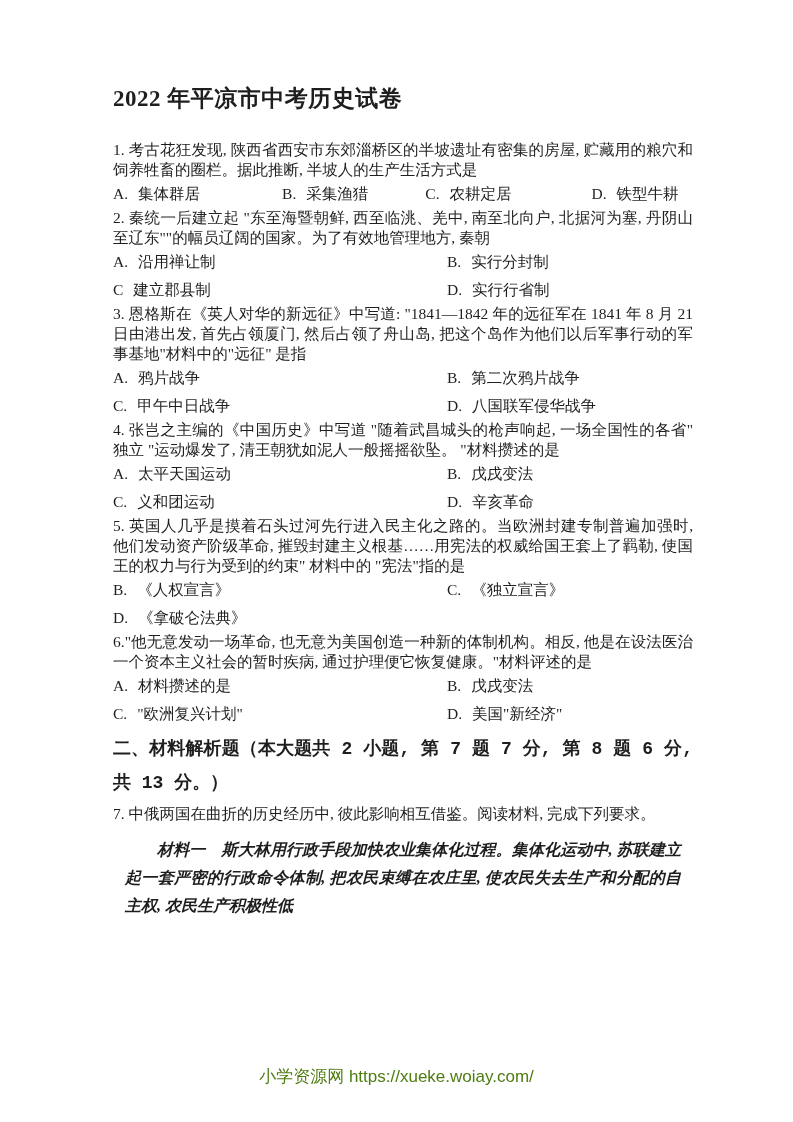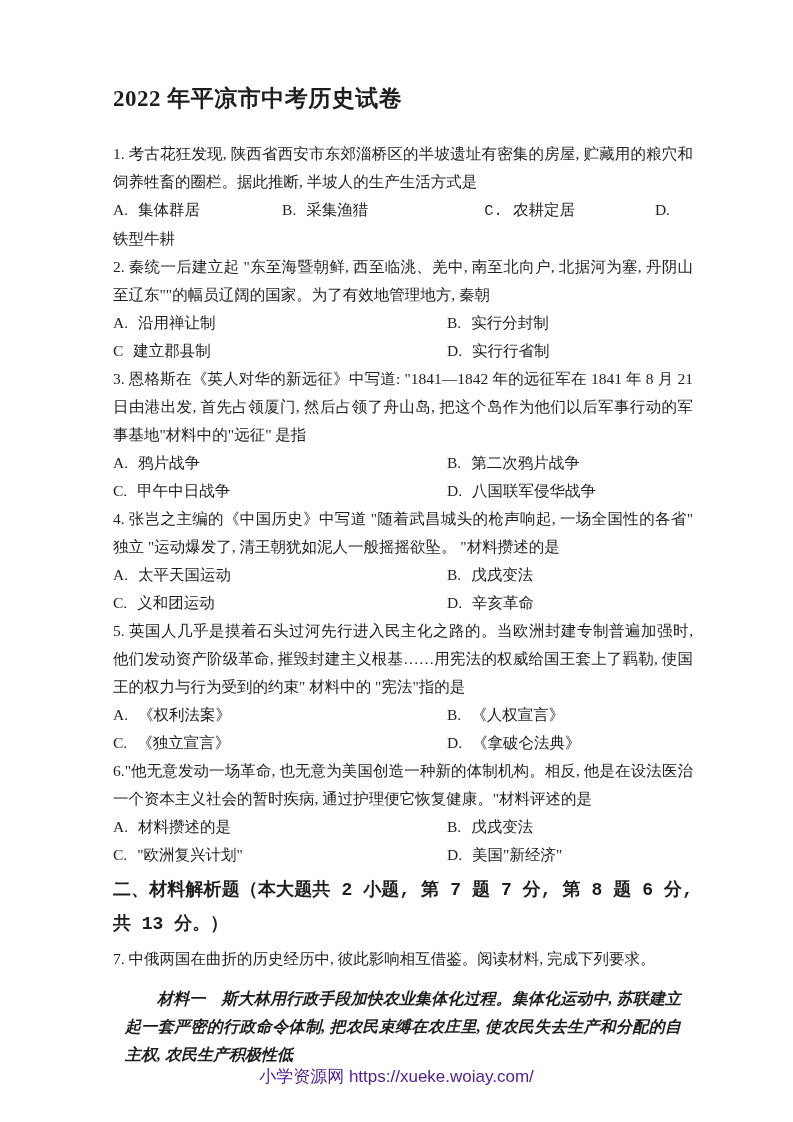--- a/index.html
+++ b/index.html
@@ -27,54 +27,54 @@
     margin:0 0 2px 0;
     font-size:18px;
     font-weight:bold;
     line-height:34px;
     text-align:justify;
   }
   .sec-heading.sec2{margin:4px 0 4px 0;font-family:Liberation Mono, monospace;}
   .stem{
     margin:0;
     font-size:15.5px;
-    line-height:28px;
+    line-height:20px;
     text-align:justify;
   }
   .opts{
     display:grid;
     grid-template-columns:334px 1fr;
     font-size:15.5px;
     line-height:28px;
   }
   .opts-flow{
     margin:0;
     font-size:15.5px;
     line-height:28px;
   }
   .opts-flow .opt{display:inline;}
   .opts-flow .opt.gap-b{margin-left:82px;}
-  .opts-flow .opt.gap-c{margin-left:116px;font-family:Liberation Mono, monospace;}
+  .opts-flow .opt.gap-c{margin-left:57px;}
   .opts-flow .opt.gap-d{margin-left:80px;}
   .opt-label{margin-right:10px;}
   .material{
     margin:12px;
     font-size:16px;
     line-height:28px;
     text-align:justify;
     text-indent:2em;
     font-style:italic;
     font-weight:bold;
   }
   .page-footer{
     position:absolute;
     left:0;bottom:34px;
     width:100%;
     text-align:center;
-    color:#4c1d95;
+    color:#4d7c0f;
     font-family:"Liberation Sans","DejaVu Sans",sans-serif;
     font-size:17px;
     line-height:22px;
   }
 </style>
 </head>
 <body>
 
 <div class="page">
   <div class="content">
@@ -113,21 +113,20 @@
         <div class="opt"><span class="opt-label">A.</span><span class="opt-text">太平天国运动</span></div>
         <div class="opt"><span class="opt-label">B.</span><span class="opt-text">戊戌变法</span></div>
         <div class="opt"><span class="opt-label">C.</span><span class="opt-text">义和团运动</span></div>
         <div class="opt"><span class="opt-label">D.</span><span class="opt-text">辛亥革命</span></div>
       </div>
     </div>
 
     <div class="question">
       <p class="stem">5. 英国人几乎是摸着石头过河先行进入民主化之路的。当欧洲封建专制普遍加强时, 他们发动资产阶级革命, 摧毁封建主义根基……用宪法的权威给国王套上了羁勒, 使国王的权力与行为受到的约束" 材料中的 "宪法"指的是</p>
       <div class="opts">
-        <div class="opt"><span class="opt-label">A.</span><span class="opt-text">《权利法案》</span></div>
         <div class="opt"><span class="opt-label">B.</span><span class="opt-text">《人权宣言》</span></div>
         <div class="opt"><span class="opt-label">C.</span><span class="opt-text">《独立宣言》</span></div>
         <div class="opt"><span class="opt-label">D.</span><span class="opt-text">《拿破仑法典》</span></div>
       </div>
     </div>
 
     <div class="question">
       <p class="stem">6."他无意发动一场革命, 也无意为美国创造一种新的体制机构。相反, 他是在设法医治一个资本主义社会的暂时疾病, 通过护理便它恢复健康。"材料评述的是</p>
       <div class="opts">
         <div class="opt"><span class="opt-label">A.</span><span class="opt-text">材料攒述的是</span></div>

